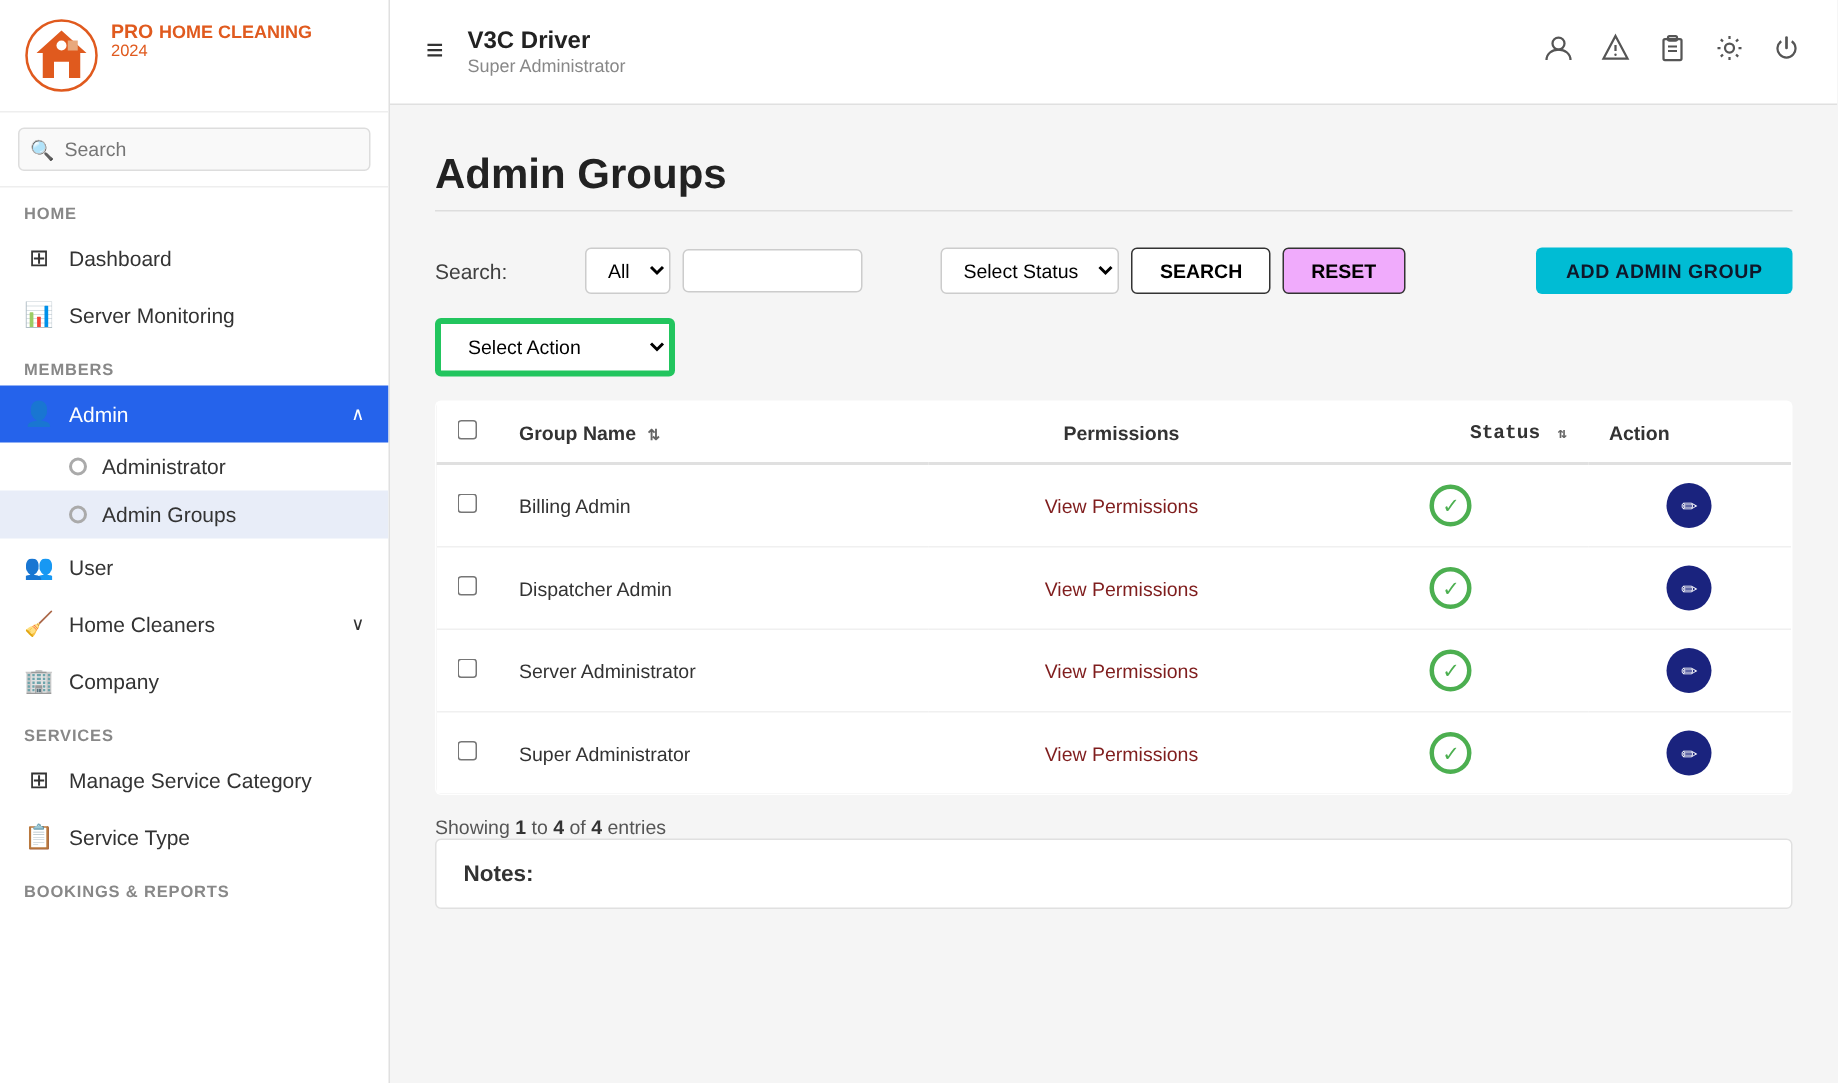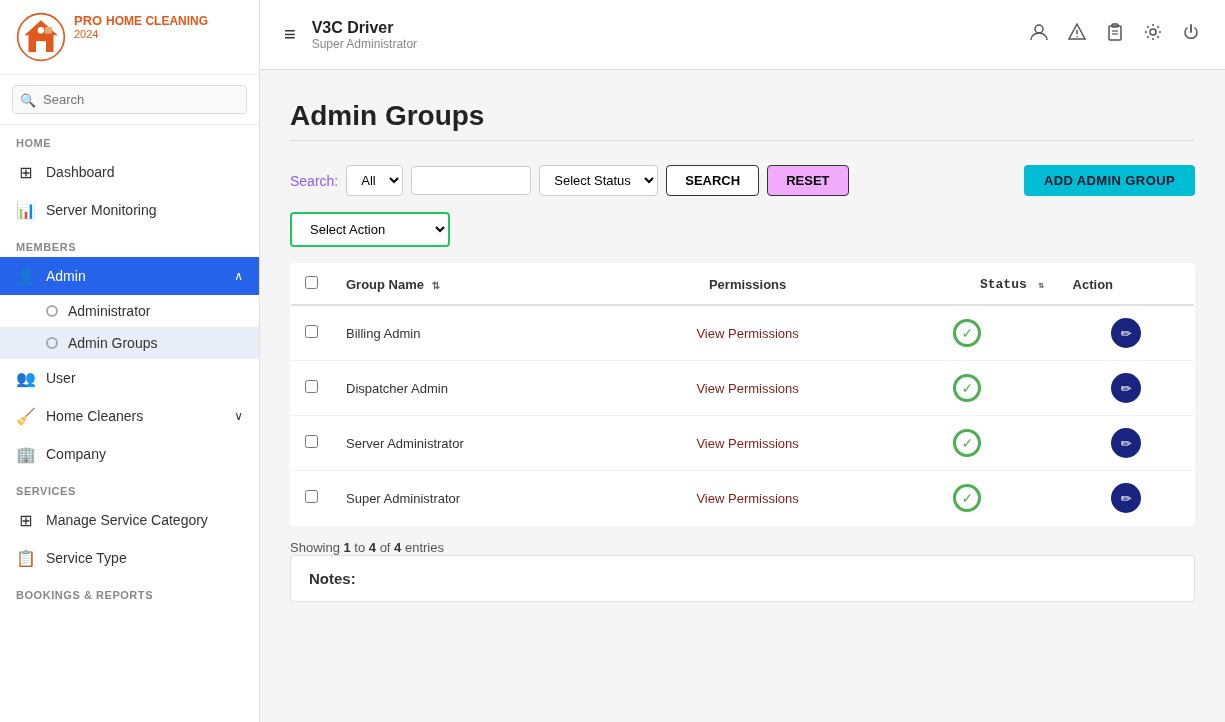--- a/index.html
+++ b/index.html
@@ -161,29 +161,29 @@
     }
 
     
     .search-bar-row {
       display: flex;
       align-items: center;
       gap: 8px;
       margin-bottom: 16px;
       flex-wrap: wrap;
     }
-    .search-label { font-size: 14px; color: #8b5cf6; font-weight: 500; }
+    .search-label { font-size: 14px; color: #404040; font-weight: 500; }
     .search-bar-row select, .search-bar-row input {
       padding: 6px 10px;
       border: 1px solid #ccc;
       border-radius: 4px;
       font-size: 13px;
       background: #fff;
     }
-    .search-bar-row select { cursor: pointer; }
+    .search-bar-row select { cursor: pointer; margin-left: 44px; }
     .btn-search {
       padding: 7px 18px;
       background: #fff;
       border: 1px solid #333;
       border-radius: 4px;
       font-size: 13px;
       font-weight: 600;
       cursor: pointer;
     }
     .btn-reset {
@@ -207,21 +207,21 @@
       cursor: pointer;
       letter-spacing: 0.03em;
     }
 
     
     .action-row {
       margin-bottom: 16px;
     }
     .action-row select {
       padding: 7px 14px;
-      border: 2px solid #22c55e;
+      border: 4px solid #22c55e;
       border-radius: 4px;
       font-size: 13px;
       background: #fff;
       min-width: 160px;
       cursor: pointer;
     }
 
     
     .data-table {
       width: 100%;

